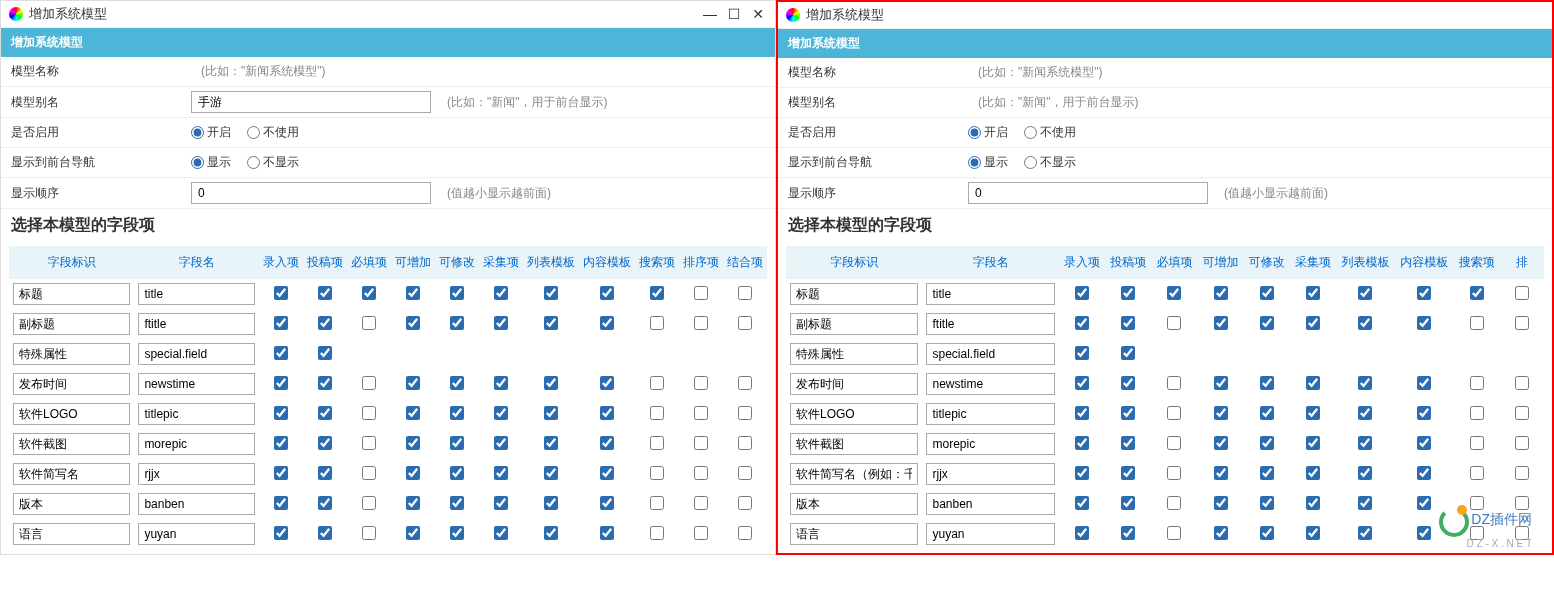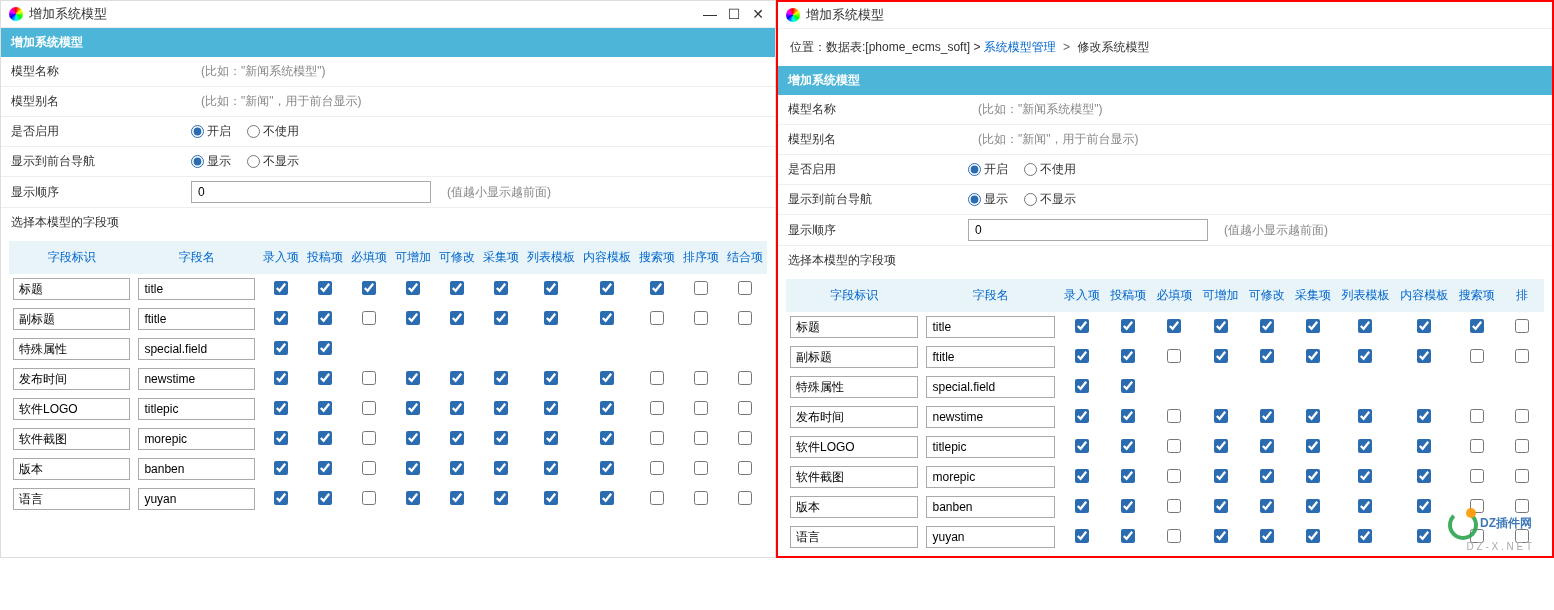--- a/index.html
+++ b/index.html
@@ -15,37 +15,37 @@
 .breadcrumb a { color: #0066cc; text-decoration: none; }
 .breadcrumb .sep { margin: 0 4px; color: #666; }
 .section-header { background: #4db6d8; color: #fff; font-weight: bold; padding: 6px 10px; }
 .form-row { display: flex; align-items: center; border-bottom: 1px solid #eee; padding: 4px 10px; min-height: 30px; }
 .form-row .label { width: 180px; }
 .form-row .control { flex: 1; display: flex; align-items: center; gap: 6px; }
 .form-row input[type="text"] { width: 240px; padding: 3px 6px; border: 1px solid #aaa; font-size: 12px; }
 .form-row .hint { color: #888; margin-left: 10px; }
 .form-row label.radio { display: inline-flex; align-items: center; gap: 3px; margin-right: 10px; }
 .form-row input[type="radio"] { accent-color: #2b6cb0; }
-.subsection { padding: 6px 10px; font-size: 12px; }
+.subsection { padding: 6px 10px; font-size: 16px; font-weight: bold; }
 .grid-wrap { padding: 4px 8px; }
 table.grid { width: 100%; border-collapse: collapse; }
 table.grid th { background: #e8f4f8; padding: 8px 4px; font-weight: normal; font-size: 12px; text-align: center; white-space: nowrap; }
 table.grid th a { color: #0066cc; text-decoration: none; }
 table.grid td { padding: 4px; text-align: center; }
 table.grid td.input-cell { text-align: left; }
 table.grid td input[type="text"] { width: 100%; padding: 3px 5px; border: 1px solid #aaa; font-size: 12px; }
 table.grid input[type="checkbox"] { width: 14px; height: 14px; accent-color: #2b6cb0; }
 .col-id { width: 130px; }
 .col-name { width: 130px; }
 .col-cb { width: 42px; }
 .watermark { position: absolute; right: 20px; bottom: 20px; display: flex; align-items: center; gap: 6px; opacity: 0.9; }
 .wm-icon { width: 26px; height: 26px; position: relative; }
 .wm-icon::before { content: ""; position: absolute; width: 22px; height: 22px; border: 4px solid #2ea44f; border-radius: 50%; border-top-color: transparent; left: 0; top: 0; }
 .wm-icon::after { content: ""; position: absolute; width: 10px; height: 10px; background: #ff9900; border-radius: 50%; right: -2px; top: -2px; }
-.wm-text { font-size: 12px; font-weight: bold; color: #2b6cb0; }
+.wm-text { font-size: 14px; font-weight: normal; color: #2b6cb0; }
 .wm-sub { position: absolute; right: 20px; bottom: 4px; font-size: 10px; color: #aaa; }
 </style>
 </head>
 <body>
 
 <div class="container">
 
   <div class="panel">
     <div class="titlebar">
       <span class="logo"></span>
@@ -58,20 +58,21 @@
 
     <div class="form-row">
       <div class="label">模型名称</div>
       <div class="control">
         <span class="hint">(比如："新闻系统模型")</span>
       </div>
     </div>
     <div class="form-row">
       <div class="label">模型别名</div>
       <div class="control">
+        <input type="text" value="手游" style="">
         <span class="hint">(比如："新闻"，用于前台显示)</span>
       </div>
     </div>
     <div class="form-row">
       <div class="label">是否启用</div>
       <div class="control">
         <label class="radio">
             <input type="radio" name="l-en" checked="" style="">
             <span>开启</span>
           </label>
@@ -207,20 +208,35 @@
               <td class="col-cb"><input type="checkbox" checked="" style=""></td>
               <td class="col-cb"><input type="checkbox" checked="" style=""></td>
               <td class="col-cb"><input type="checkbox" checked="" style=""></td>
               <td class="col-cb"><input type="checkbox" checked="" style=""></td>
               <td class="col-cb"><input type="checkbox" checked="" style=""></td>
               <td class="col-cb"><input type="checkbox" style=""></td>
               <td class="col-cb"><input type="checkbox" style=""></td>
               <td class="col-cb"><input type="checkbox" style=""></td>
             </tr>
             <tr>
+              <td class="input-cell col-id"><input type="text" value="软件简写名" style=""></td>
+              <td class="input-cell col-name"><input type="text" value="rjjx" style=""></td>
+              <td class="col-cb"><input type="checkbox" checked="" style=""></td>
+              <td class="col-cb"><input type="checkbox" checked="" style=""></td>
+              <td class="col-cb"><input type="checkbox" style=""></td>
+              <td class="col-cb"><input type="checkbox" checked="" style=""></td>
+              <td class="col-cb"><input type="checkbox" checked="" style=""></td>
+              <td class="col-cb"><input type="checkbox" checked="" style=""></td>
+              <td class="col-cb"><input type="checkbox" checked="" style=""></td>
+              <td class="col-cb"><input type="checkbox" checked="" style=""></td>
+              <td class="col-cb"><input type="checkbox" style=""></td>
+              <td class="col-cb"><input type="checkbox" style=""></td>
+              <td class="col-cb"><input type="checkbox" style=""></td>
+            </tr>
+            <tr>
               <td class="input-cell col-id"><input type="text" value="版本" style=""></td>
               <td class="input-cell col-name"><input type="text" value="banben" style=""></td>
               <td class="col-cb"><input type="checkbox" checked="" style=""></td>
               <td class="col-cb"><input type="checkbox" checked="" style=""></td>
               <td class="col-cb"><input type="checkbox" style=""></td>
               <td class="col-cb"><input type="checkbox" checked="" style=""></td>
               <td class="col-cb"><input type="checkbox" checked="" style=""></td>
               <td class="col-cb"><input type="checkbox" checked="" style=""></td>
               <td class="col-cb"><input type="checkbox" checked="" style=""></td>
               <td class="col-cb"><input type="checkbox" checked="" style=""></td>
@@ -245,23 +261,20 @@
             </tr>
           </tbody>
       </table>
     </div>
   </div>
 
   <div class="panel highlighted">
     <div class="titlebar">
       <span class="logo"></span>
       <span class="title">增加系统模型</span>
-    </div>
-    <div class="breadcrumb">
-      <span>位置：数据表:[phome_ecms_soft] &gt; </span><a href="#">系统模型管理</a><span class="sep"> &gt; </span><span>修改系统模型</span>
     </div>
     <div class="section-header">增加系统模型</div>
 
     <div class="form-row">
       <div class="label">模型名称</div>
       <div class="control">
         <span class="hint">(比如："新闻系统模型")</span>
       </div>
     </div>
     <div class="form-row">
@@ -402,20 +415,34 @@
               <td class="col-cb"><input type="checkbox" style=""></td>
               <td class="col-cb"><input type="checkbox" checked="" style=""></td>
               <td class="col-cb"><input type="checkbox" checked="" style=""></td>
               <td class="col-cb"><input type="checkbox" checked="" style=""></td>
               <td class="col-cb"><input type="checkbox" checked="" style=""></td>
               <td class="col-cb"><input type="checkbox" checked="" style=""></td>
               <td class="col-cb"><input type="checkbox" style=""></td>
               <td class="col-cb"><input type="checkbox" style=""></td>
             </tr>
             <tr>
+              <td class="input-cell col-id"><input type="text" value="软件简写名（例如：千" style=""></td>
+              <td class="input-cell col-name"><input type="text" value="rjjx" style=""></td>
+              <td class="col-cb"><input type="checkbox" checked="" style=""></td>
+              <td class="col-cb"><input type="checkbox" checked="" style=""></td>
+              <td class="col-cb"><input type="checkbox" style=""></td>
+              <td class="col-cb"><input type="checkbox" checked="" style=""></td>
+              <td class="col-cb"><input type="checkbox" checked="" style=""></td>
+              <td class="col-cb"><input type="checkbox" checked="" style=""></td>
+              <td class="col-cb"><input type="checkbox" checked="" style=""></td>
+              <td class="col-cb"><input type="checkbox" checked="" style=""></td>
+              <td class="col-cb"><input type="checkbox" style=""></td>
+              <td class="col-cb"><input type="checkbox" style=""></td>
+            </tr>
+            <tr>
               <td class="input-cell col-id"><input type="text" value="版本" style=""></td>
               <td class="input-cell col-name"><input type="text" value="banben" style=""></td>
               <td class="col-cb"><input type="checkbox" checked="" style=""></td>
               <td class="col-cb"><input type="checkbox" checked="" style=""></td>
               <td class="col-cb"><input type="checkbox" style=""></td>
               <td class="col-cb"><input type="checkbox" checked="" style=""></td>
               <td class="col-cb"><input type="checkbox" checked="" style=""></td>
               <td class="col-cb"><input type="checkbox" checked="" style=""></td>
               <td class="col-cb"><input type="checkbox" checked="" style=""></td>
               <td class="col-cb"><input type="checkbox" checked="" style=""></td>

